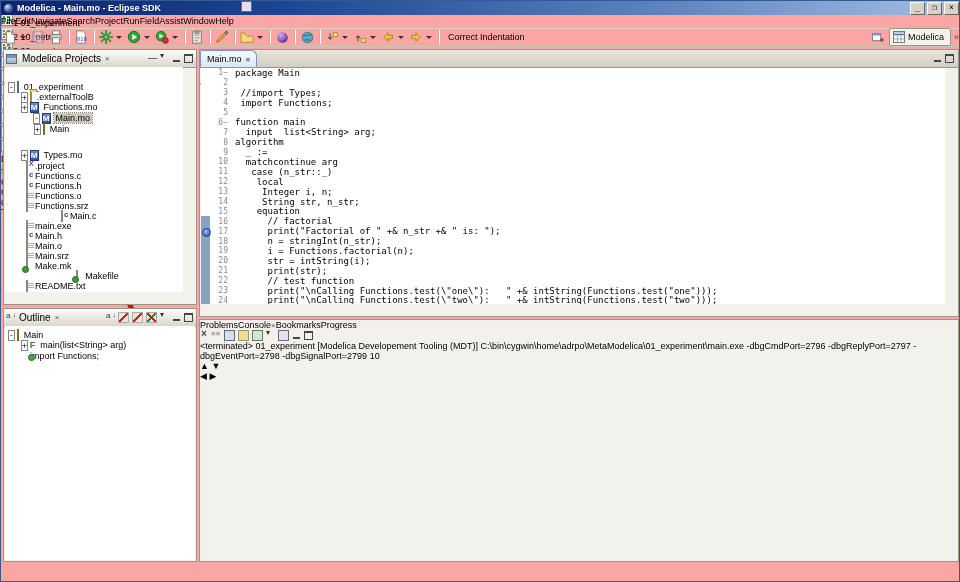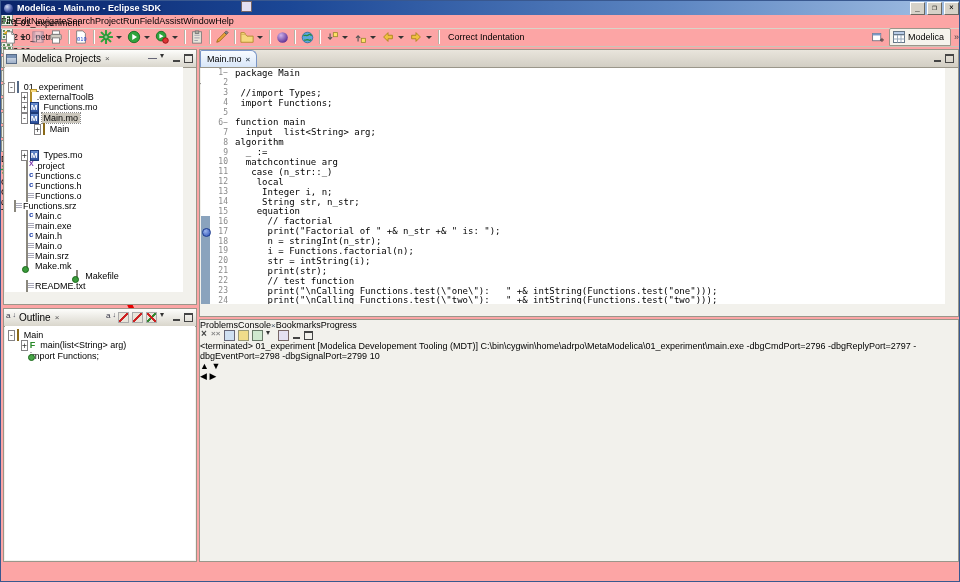--- a/index.html
+++ b/index.html
@@ -300,29 +300,29 @@
           <span class="hic i-menu"></span>
           <span class="hic i-min"></span>
           <span class="hic i-max"></span>
         </span>
       </div>
       <div class="pbody" style="right:13px;bottom:12px;">
         <div id="ptree" style="padding-top:15px;">
             <div class="trow0" style="padding-left: 3px;"><span class="texp">-</span><span class="ic ic-prj"></span><span class="tlabel2">01_experiment</span></div>
             <div class="trow0" style="padding-left: 16px;"><span class="texp">+</span><span class="ic ic-fld"></span><span class="tlabel2">.externalToolB</span></div>
             <div class="trow0" style="padding-left: 16px;"><span class="texp">+</span><span class="ic ic-mo"></span><span class="tlabel2">Functions.mo</span></div>
-            <div class="trow0" style="padding-left: 16px;"><span class="texp">-</span><span class="ic ic-mo"></span><span class="tlabel2 tsel">Main.mo</span></div>
+            <div class="trow0" style="padding-left: 28px;"><span class="texp">-</span><span class="ic ic-mo"></span><span class="tlabel2 tsel">Main.mo</span></div>
             <div class="trow0" style="padding-left: 29px;"><span class="texp">+</span><span class="ic ic-grid"></span><span class="tlabel2">Main</span></div>
             <div class="trow0" style="padding-left: 16px; margin-top: 16px;"><span class="texp">+</span><span class="ic ic-mo"></span><span class="tlabel2">Types.mo</span></div>
             <div class="trow0" style="padding-left: 16px;"><span class="texp hid"></span><span class="ic ic-xf"></span><span class="tlabel2">.project</span></div>
             <div class="trow0" style="padding-left: 16px;"><span class="texp hid"></span><span class="ic ic-cf"></span><span class="tlabel2">Functions.c</span></div>
             <div class="trow0" style="padding-left: 16px;"><span class="texp hid"></span><span class="ic ic-cf"></span><span class="tlabel2">Functions.h</span></div>
             <div class="trow0" style="padding-left: 16px;"><span class="texp hid"></span><span class="ic ic-doc"></span><span class="tlabel2">Functions.o</span></div>
-            <div class="trow0" style="padding-left: 4px;"><span class="texp hid"></span><span class="ic ic-doc"></span><span class="tlabel2">Functions.srz</span></div>
-            <div class="trow0" style="padding-left: 16px;"><span class="texp hid"></span><span class="ic ic-cf"></span><span class="tlabel2">Main.c</span></div>
+            <div class="trow0" style="padding-left: 16px;"><span class="texp hid"></span><span class="ic ic-doc"></span><span class="tlabel2">Functions.srz</span></div>
+            <div class="trow0" style="padding-left: 16px; margin-left: 35px;"><span class="texp hid"></span><span class="ic ic-cf"></span><span class="tlabel2">Main.c</span></div>
             <div class="trow0" style="padding-left: 16px;"><span class="texp hid"></span><span class="ic ic-doc"></span><span class="tlabel2">main.exe</span></div>
             <div class="trow0" style="padding-left: 16px;"><span class="texp hid"></span><span class="ic ic-cf"></span><span class="tlabel2">Main.h</span></div>
             <div class="trow0" style="padding-left: 16px;"><span class="texp hid"></span><span class="ic ic-doc"></span><span class="tlabel2">Main.o</span></div>
             <div class="trow0" style="padding-left: 16px;"><span class="texp hid"></span><span class="ic ic-doc"></span><span class="tlabel2">Main.srz</span></div>
             <div class="trow0" style="padding-left: 16px;"><span class="texp hid"></span><span class="ic ic-mk"></span><span class="tlabel2">Make.mk</span></div>
             <div class="trow0" style="padding-left: 4px; text-align: center;"><span class="texp hid"></span><span class="ic ic-mk"></span><span class="tlabel2">Makefile</span></div>
             <div class="trow0" style="padding-left: 16px;"><span class="texp hid"></span><span class="ic ic-doc"></span><span class="tlabel2">README.txt</span></div>
           </div>
       </div>
       <div class="sb sbv">

